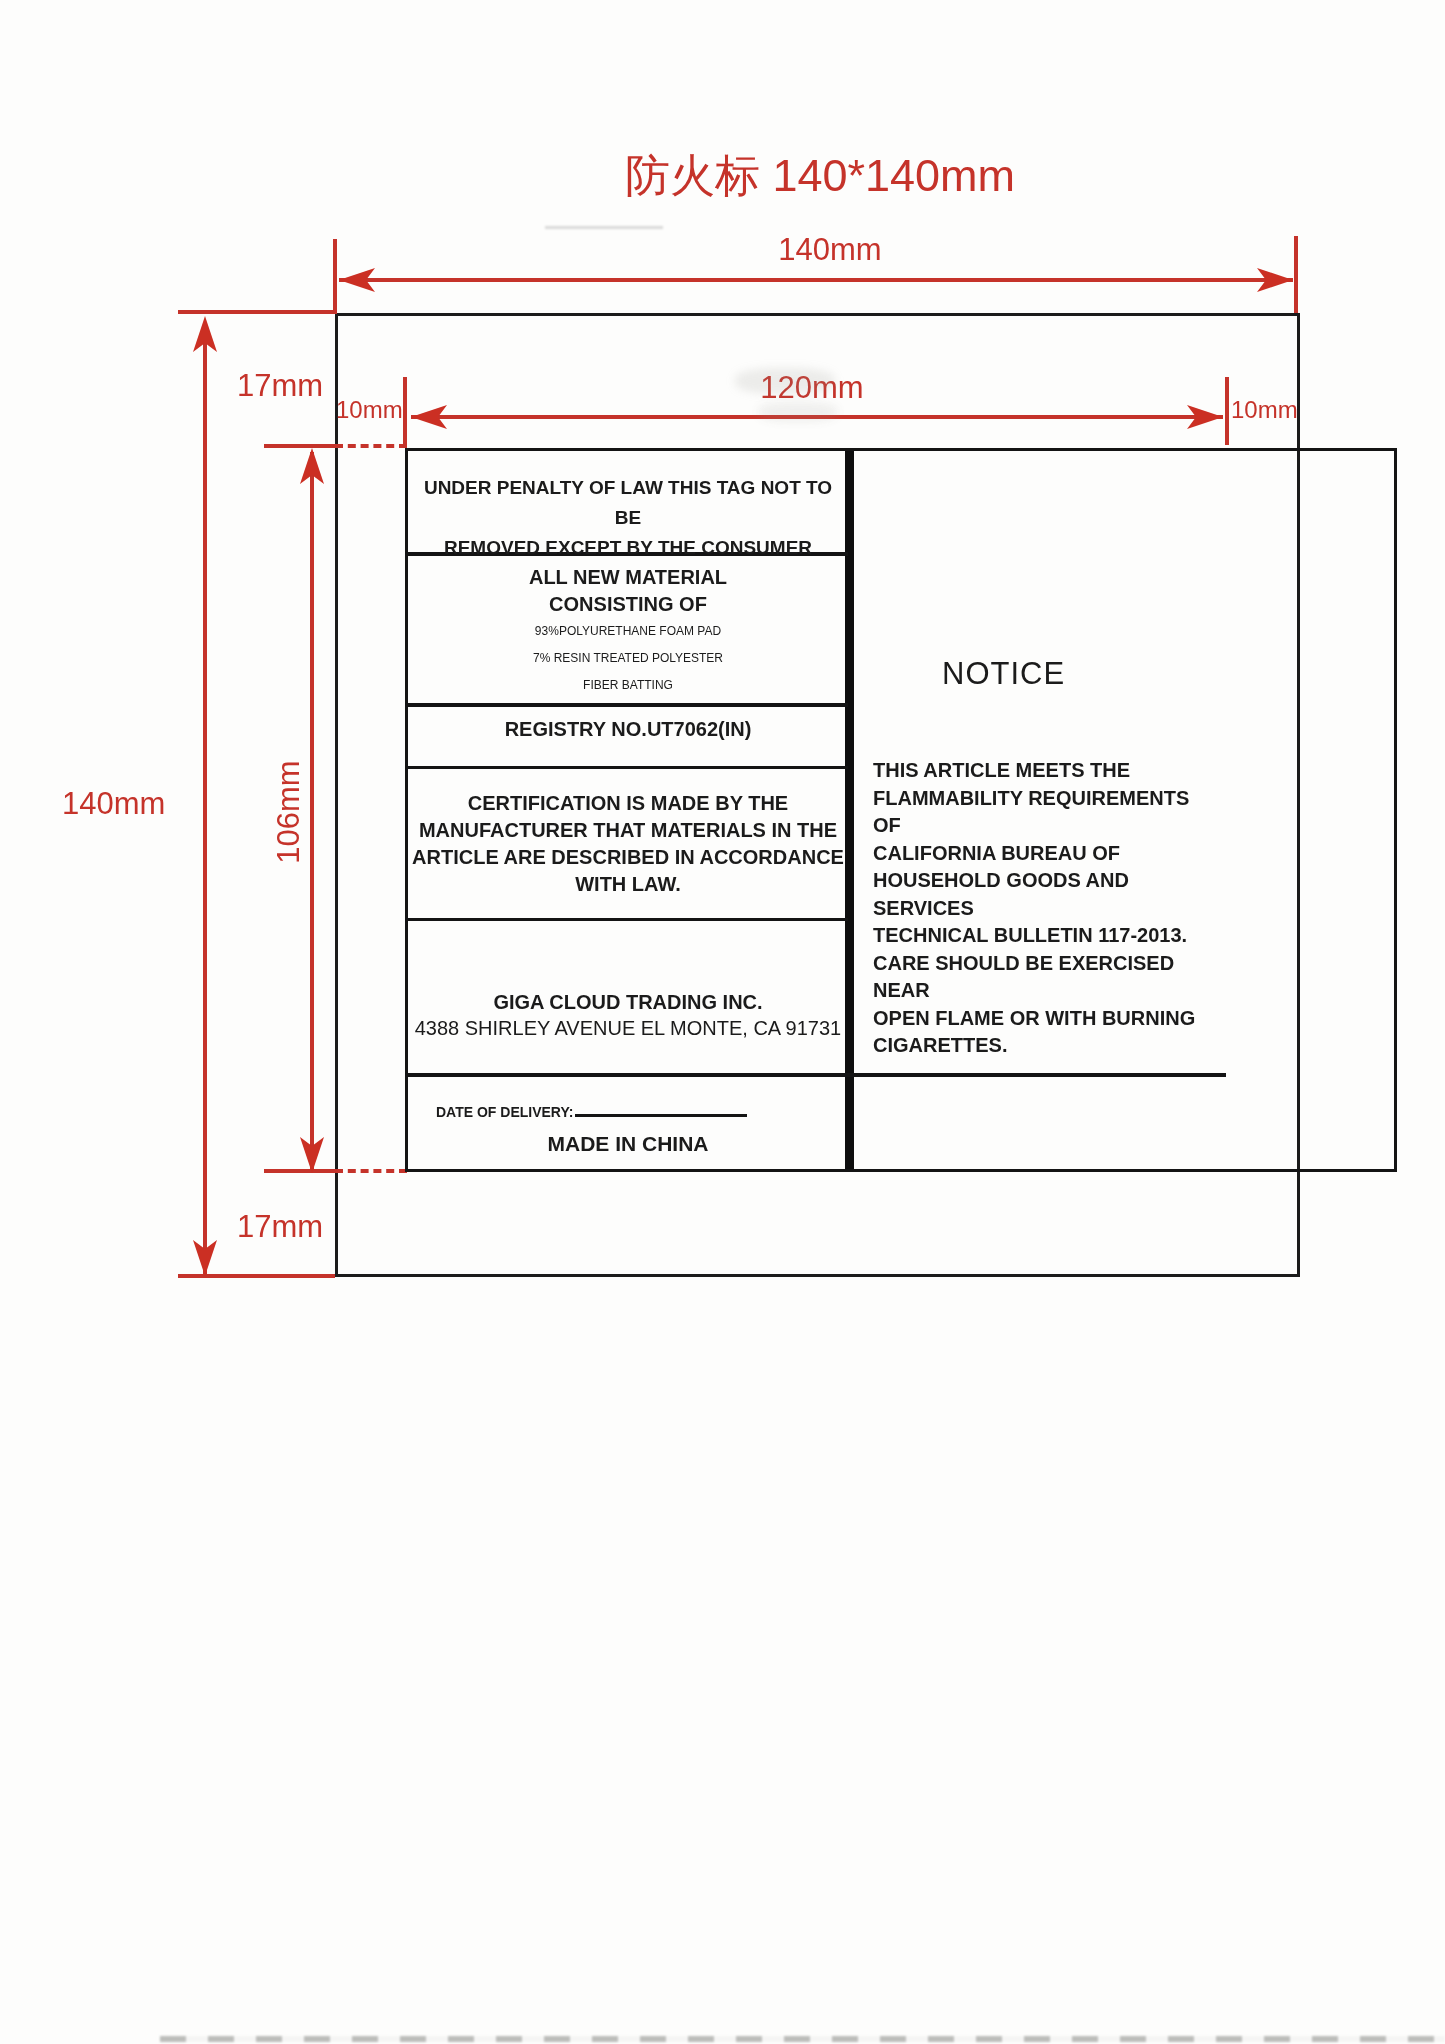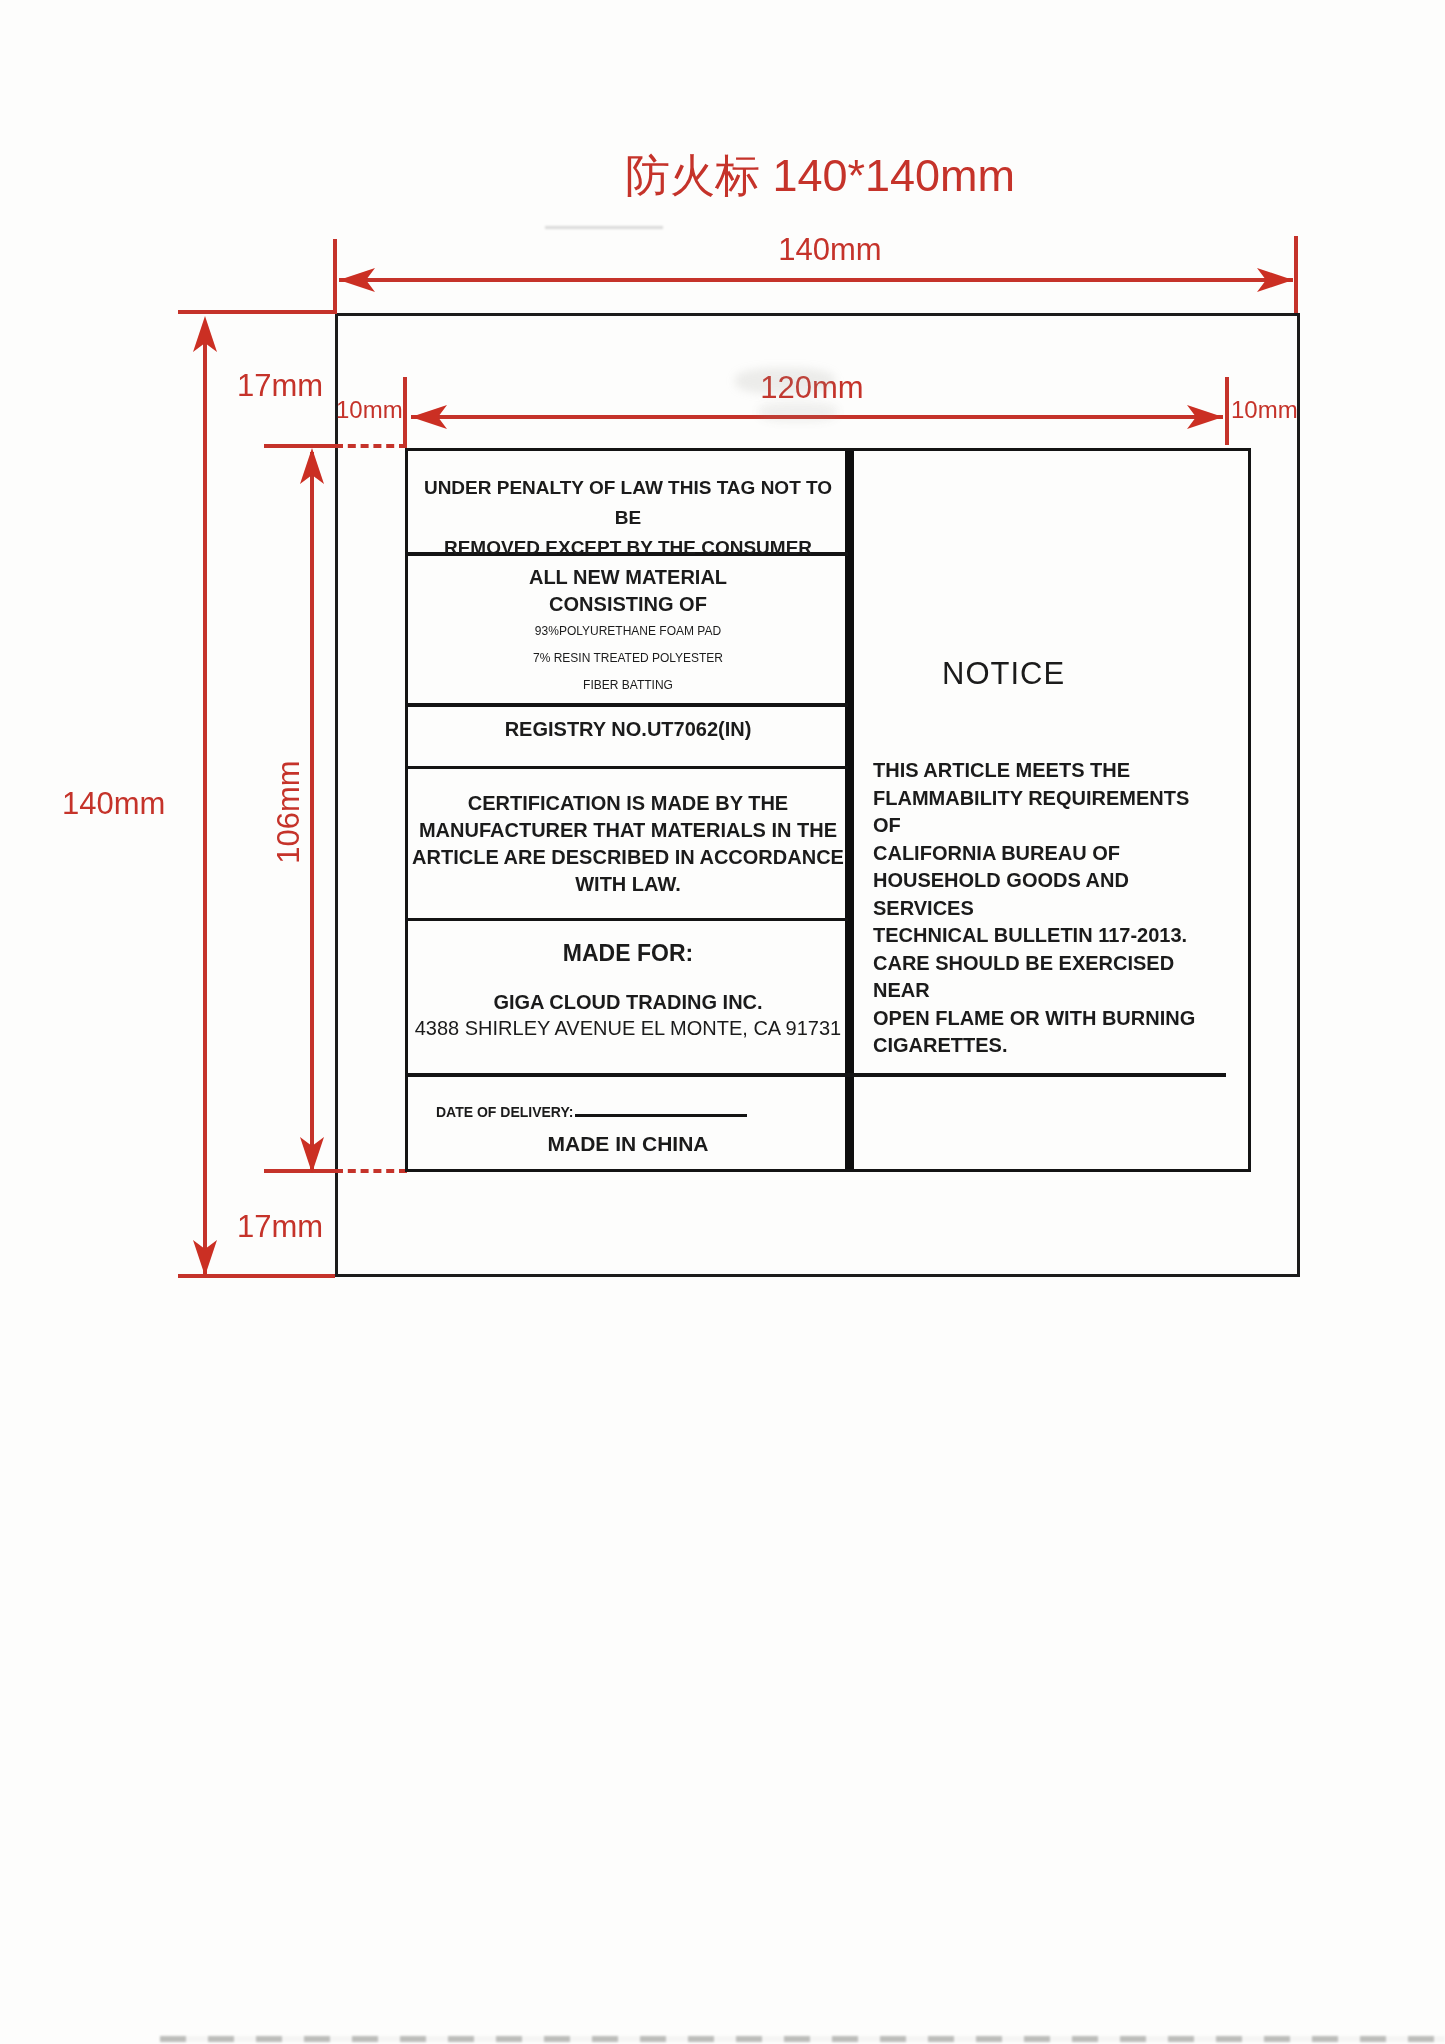--- a/index.html
+++ b/index.html
@@ -23,21 +23,21 @@
   .lbl-140-left{top:786px;left:62px;}
   .lbl-106{top:812px;left:289px;transform:translate(-50%,-50%) rotate(-90deg);}
   .lbl-17-top{top:368px;left:237px;}
   .lbl-17-bottom{top:1209px;left:237px;}
   .lbl-10{font-size:24px;white-space:nowrap;}
   .lbl-10-left{top:396px;left:336px;}
   .lbl-10-right{top:396px;left:1231px;}
 
   
   .outer-box{left:335px;top:313px;width:965px;height:964px;border:3px solid #1b1b1b;box-sizing:border-box;}
-  .inner-box{left:405px;top:448px;width:846px;height:724px;border:3px solid #141414;box-sizing:border-box;}
+  .inner-box{left:405px;top:448px;width:992px;height:724px;border:3px solid #141414;box-sizing:border-box;}
 
   
   .v-divider{left:437px;top:0;width:9px;height:718px;background:#0e0e0e;}
   .h-div{left:0;height:4px;background:#141414;}
   .h-div-1{top:101px;width:440px;}
   .h-div-2{top:252px;width:440px;}
   .h-div-3{top:315px;width:440px;height:3px;}
   .h-div-4{top:467px;width:440px;height:3px;}
   .h-div-5{top:622px;width:818px;}
 
@@ -149,21 +149,20 @@
     <div class="abs center ml tag-text sec-material-bold">ALL NEW MATERIAL
 CONSISTING OF</div>
     <div class="abs center ml sec-material-reg">93%POLYURETHANE FOAM PAD
 7% RESIN TREATED POLYESTER
 FIBER BATTING</div>
     <div class="abs center tag-text sec-registry">REGISTRY NO.UT7062(IN)</div>
     <div class="abs center ml tag-text sec-cert">CERTIFICATION IS MADE BY THE
 MANUFACTURER THAT MATERIALS IN THE
 ARTICLE ARE DESCRIBED IN ACCORDANCE
 WITH LAW.</div>
-    <div class="abs center sec-madefor-h">MADE FOR:</div>
     <div class="abs center tag-text sec-company">GIGA CLOUD TRADING INC.</div>
     <div class="abs center sec-address">4388 SHIRLEY AVENUE EL MONTE, CA 91731</div>
     <div class="abs sec-delivery"><span>DATE OF DELIVERY:</span><span class="date-underline"></span></div>
     <div class="abs center sec-madein">MADE IN CHINA</div>
 
     <div class="abs notice-h">NOTICE</div>
     <div class="abs ml notice-body">THIS ARTICLE MEETS THE
 FLAMMABILITY REQUIREMENTS OF
 CALIFORNIA BUREAU OF
 HOUSEHOLD GOODS AND SERVICES

